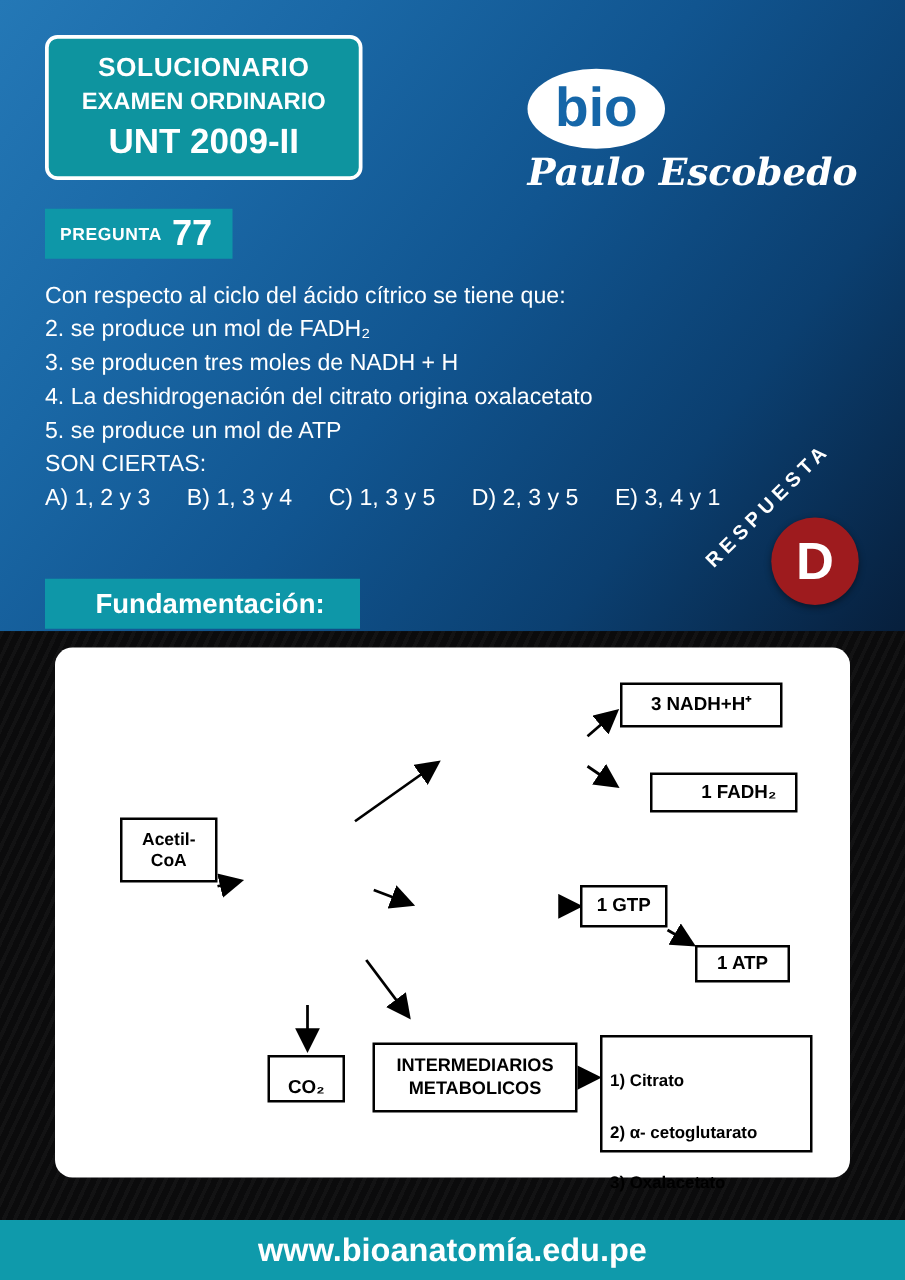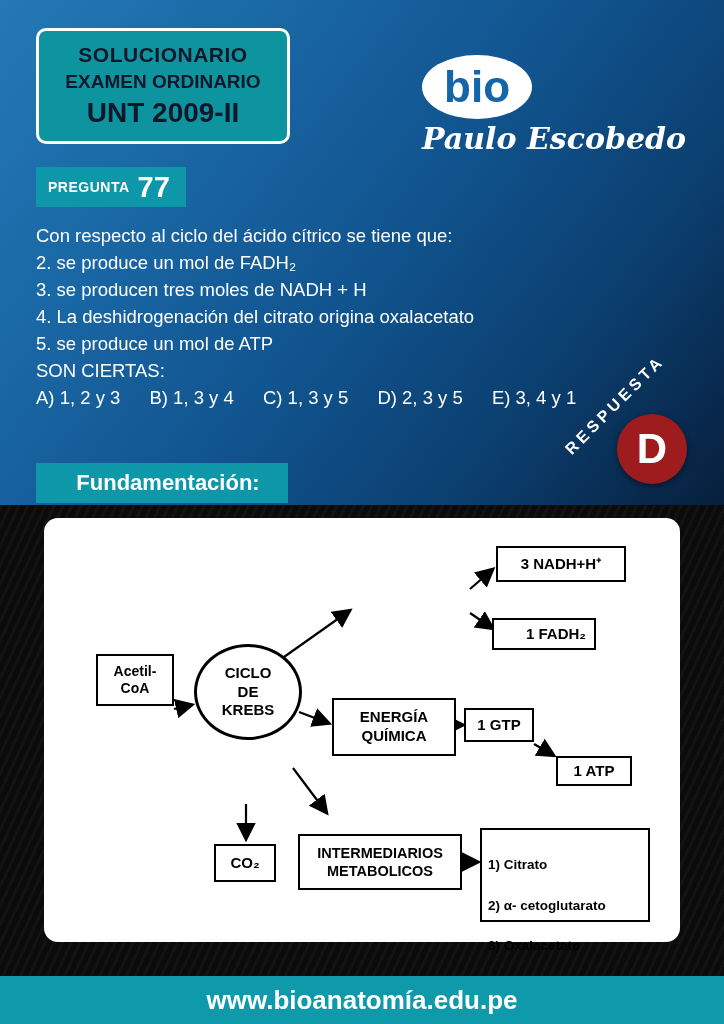--- a/index.html
+++ b/index.html
@@ -14,21 +14,21 @@
   }
   .dark-section {
     position:absolute; top:505px; left:0; width:724px; height:471px;
     background:repeating-linear-gradient(115deg, rgba(255,255,255,0.03) 0 3px, transparent 3px 8px) #0b0b0c;
   }
 
   
   .badge-box {
     position:absolute; top:28px; left:36px; width:254px;
     background:#0e949f; border:3px solid #fff; border-radius:10px;
-    padding:12px 10px; text-align:center; color:#0f172a;
+    padding:12px 10px; text-align:center; color:#ffffff;
   }
   .badge-line1 { font-size:21px; font-weight:bold; letter-spacing:0.5px; }
   .badge-line2 { font-size:19px; font-weight:bold; margin-top:4px; }
   .badge-line3 { font-size:28px; font-weight:bold; margin-top:4px; }
 
   
   .brand { position:absolute; top:55px; right:30px; text-align:right; }
   .brand-row { display:flex; align-items:center; gap:10px; }
   .bio-oval {
     width:110px; height:64px; background:#fff; border-radius:50%;
@@ -85,25 +85,25 @@
   .arrows { position:absolute; left:0; top:0; pointer-events:none; }
   .node {
     position:absolute; border:2px solid #000; background:#fff; color:#000;
     display:flex; align-items:center; justify-content:center; text-align:center;
     font-weight:bold; font-size:15px; line-height:1.25; white-space:pre-line;
   }
   .node-acetil   { left:52px;  top:136px; width:78px;  height:52px; font-size:14px; }
   .node-krebs    { left:150px; top:126px; width:108px; height:96px; border:3px solid #000; border-radius:50%; }
   .node-poder    { left:312px; top:64px;  width:112px; height:38px; }
   .node-nadh     { left:452px; top:28px;  width:130px; height:36px; }
-  .node-fadh     { left:448px; top:100px; width:104px; height:32px;padding-left:24px; }
+  .node-fadh     { left:476px; top:100px; width:118px; height:32px;padding-left:24px; }
   .node-energia  { left:288px; top:180px; width:124px; height:58px; }
   .node-gtp      { left:420px; top:190px; width:70px;  height:34px; }
   .node-atp      { left:512px; top:238px; width:76px;  height:30px; }
-  .node-co2      { left:170px; top:326px; width:62px;  height:38px; }
+  .node-co2      { left:170px; top:326px; width:62px;  height:38px;align-items:flex-end; }
   .node-inter    { left:254px; top:316px; width:164px; height:56px; font-size:14.5px;align-items:center; }
   .node-productos{
     left:436px; top:310px; width:170px; height:94px;
     display:block; text-align:left; padding:5px 6px; font-size:13.5px; line-height:1.5;
   }
 
   
   .footer {
     position:absolute; bottom:0; left:0; width:724px; height:48px;
     background:#0f9aab; display:flex; align-items:center; justify-content:center;
@@ -178,34 +178,25 @@
       <line x1="490" y1="226" x2="509" y2="237" stroke="#000" stroke-width="2.2" marker-end="url(#ah)"></line>
       <line x1="202" y1="286" x2="202" y2="320" stroke="#000" stroke-width="2.2" marker-end="url(#ah)"></line>
       <line x1="249" y1="250" x2="282" y2="294" stroke="#000" stroke-width="2.2" marker-end="url(#ah)"></line>
       <line x1="420" y1="344" x2="433" y2="344" stroke="#000" stroke-width="2.2" marker-end="url(#ah)"></line>
     </svg>
 
     <div class="node node-acetil">
       <span>Acetil-
 CoA</span>
     </div>
-    <div class="node node-krebs">
-      <span>CICLO
-DE
-KREBS</span>
-    </div>
     <div class="node node-nadh">
       <span>3 NADH+H⁺</span>
     </div>
     <div class="node node-fadh">
       <span>1 FADH₂</span>
-    </div>
-    <div class="node node-energia">
-      <span>ENERGÍA
-QUÍMICA</span>
     </div>
     <div class="node node-gtp">
       <span>1 GTP</span>
     </div>
     <div class="node node-atp">
       <span>1 ATP</span>
     </div>
     <div class="node node-co2">
       <span>CO₂</span>
     </div>

